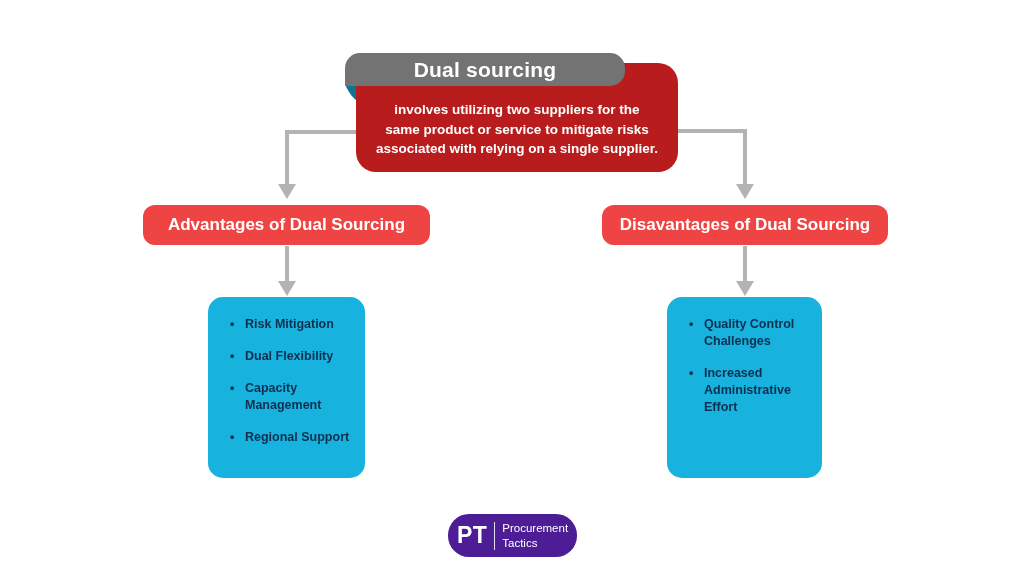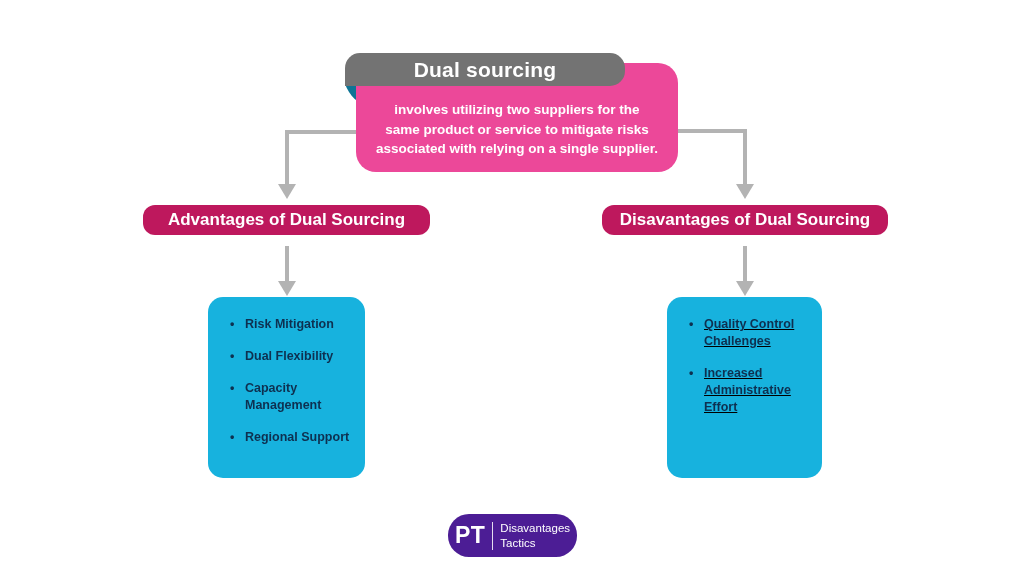--- a/index.html
+++ b/index.html
@@ -20,21 +20,21 @@
     left: 0; top: 0;
     width: 1024px; height: 576px;
     z-index: 1;
   }
 
   
   .def-card {
     position: absolute;
     left: 356px; top: 63px;
     width: 322px; height: 109px;
-    background: #ec4899;
+    background: #b91c1c;
     border-radius: 20px;
     z-index: 3;
     display: flex;
     align-items: flex-end;
     justify-content: center;
     padding: 0 10px 13px;
   }
   .def-text {
     color: #ffffff;
     font-size: 13.5px;
@@ -58,22 +58,22 @@
     color: #ffffff;
     font-size: 21px;
     font-weight: bold;
     letter-spacing: 0.2px;
   }
 
   
   .navy-box {
     position: absolute;
     top: 205px;
-    height: 30px;
-    background: #be185d;
+    height: 40px;
+    background: #ef4444;
     border-radius: 12px;
     z-index: 3;
     display: flex;
     align-items: center;
     justify-content: center;
   }
   .navy-box span {
     color: #ffffff;
     font-size: 17px;
     font-weight: bold;
@@ -85,21 +85,21 @@
   .cyan-box {
     position: absolute;
     top: 297px;
     height: 181px;
     background: #17B2DE;
     border-radius: 15px;
     z-index: 3;
     padding: 19px 12px 12px 20px;
   }
   .cyan-left  { left: 208px; width: 157px; }
-  .cyan-right { left: 667px; width: 155px; text-decoration: underline; }
+  .cyan-right { left: 667px; width: 155px; }
   .cyan-box ul { list-style: none; }
   .cyan-box li {
     position: relative;
     padding-left: 17px;
     margin-bottom: 15px;
     color: #0E3050;
     font-size: 12.5px;
     font-weight: bold;
     line-height: 1.35;
   }
@@ -196,18 +196,18 @@
     <ul>
       <li>Quality Control Challenges</li>
       <li>Increased Administrative Effort</li>
     </ul>
   </div>
 
   <div class="logo">
     <span class="logo-initials">PT</span>
     <span class="logo-divider"></span>
     <span class="logo-name">
-      <span>Disavantages</span>
+      <span>Procurement</span>
       <span>Tactics</span>
     </span>
   </div>
 
 </div>
 
 </body></html>

